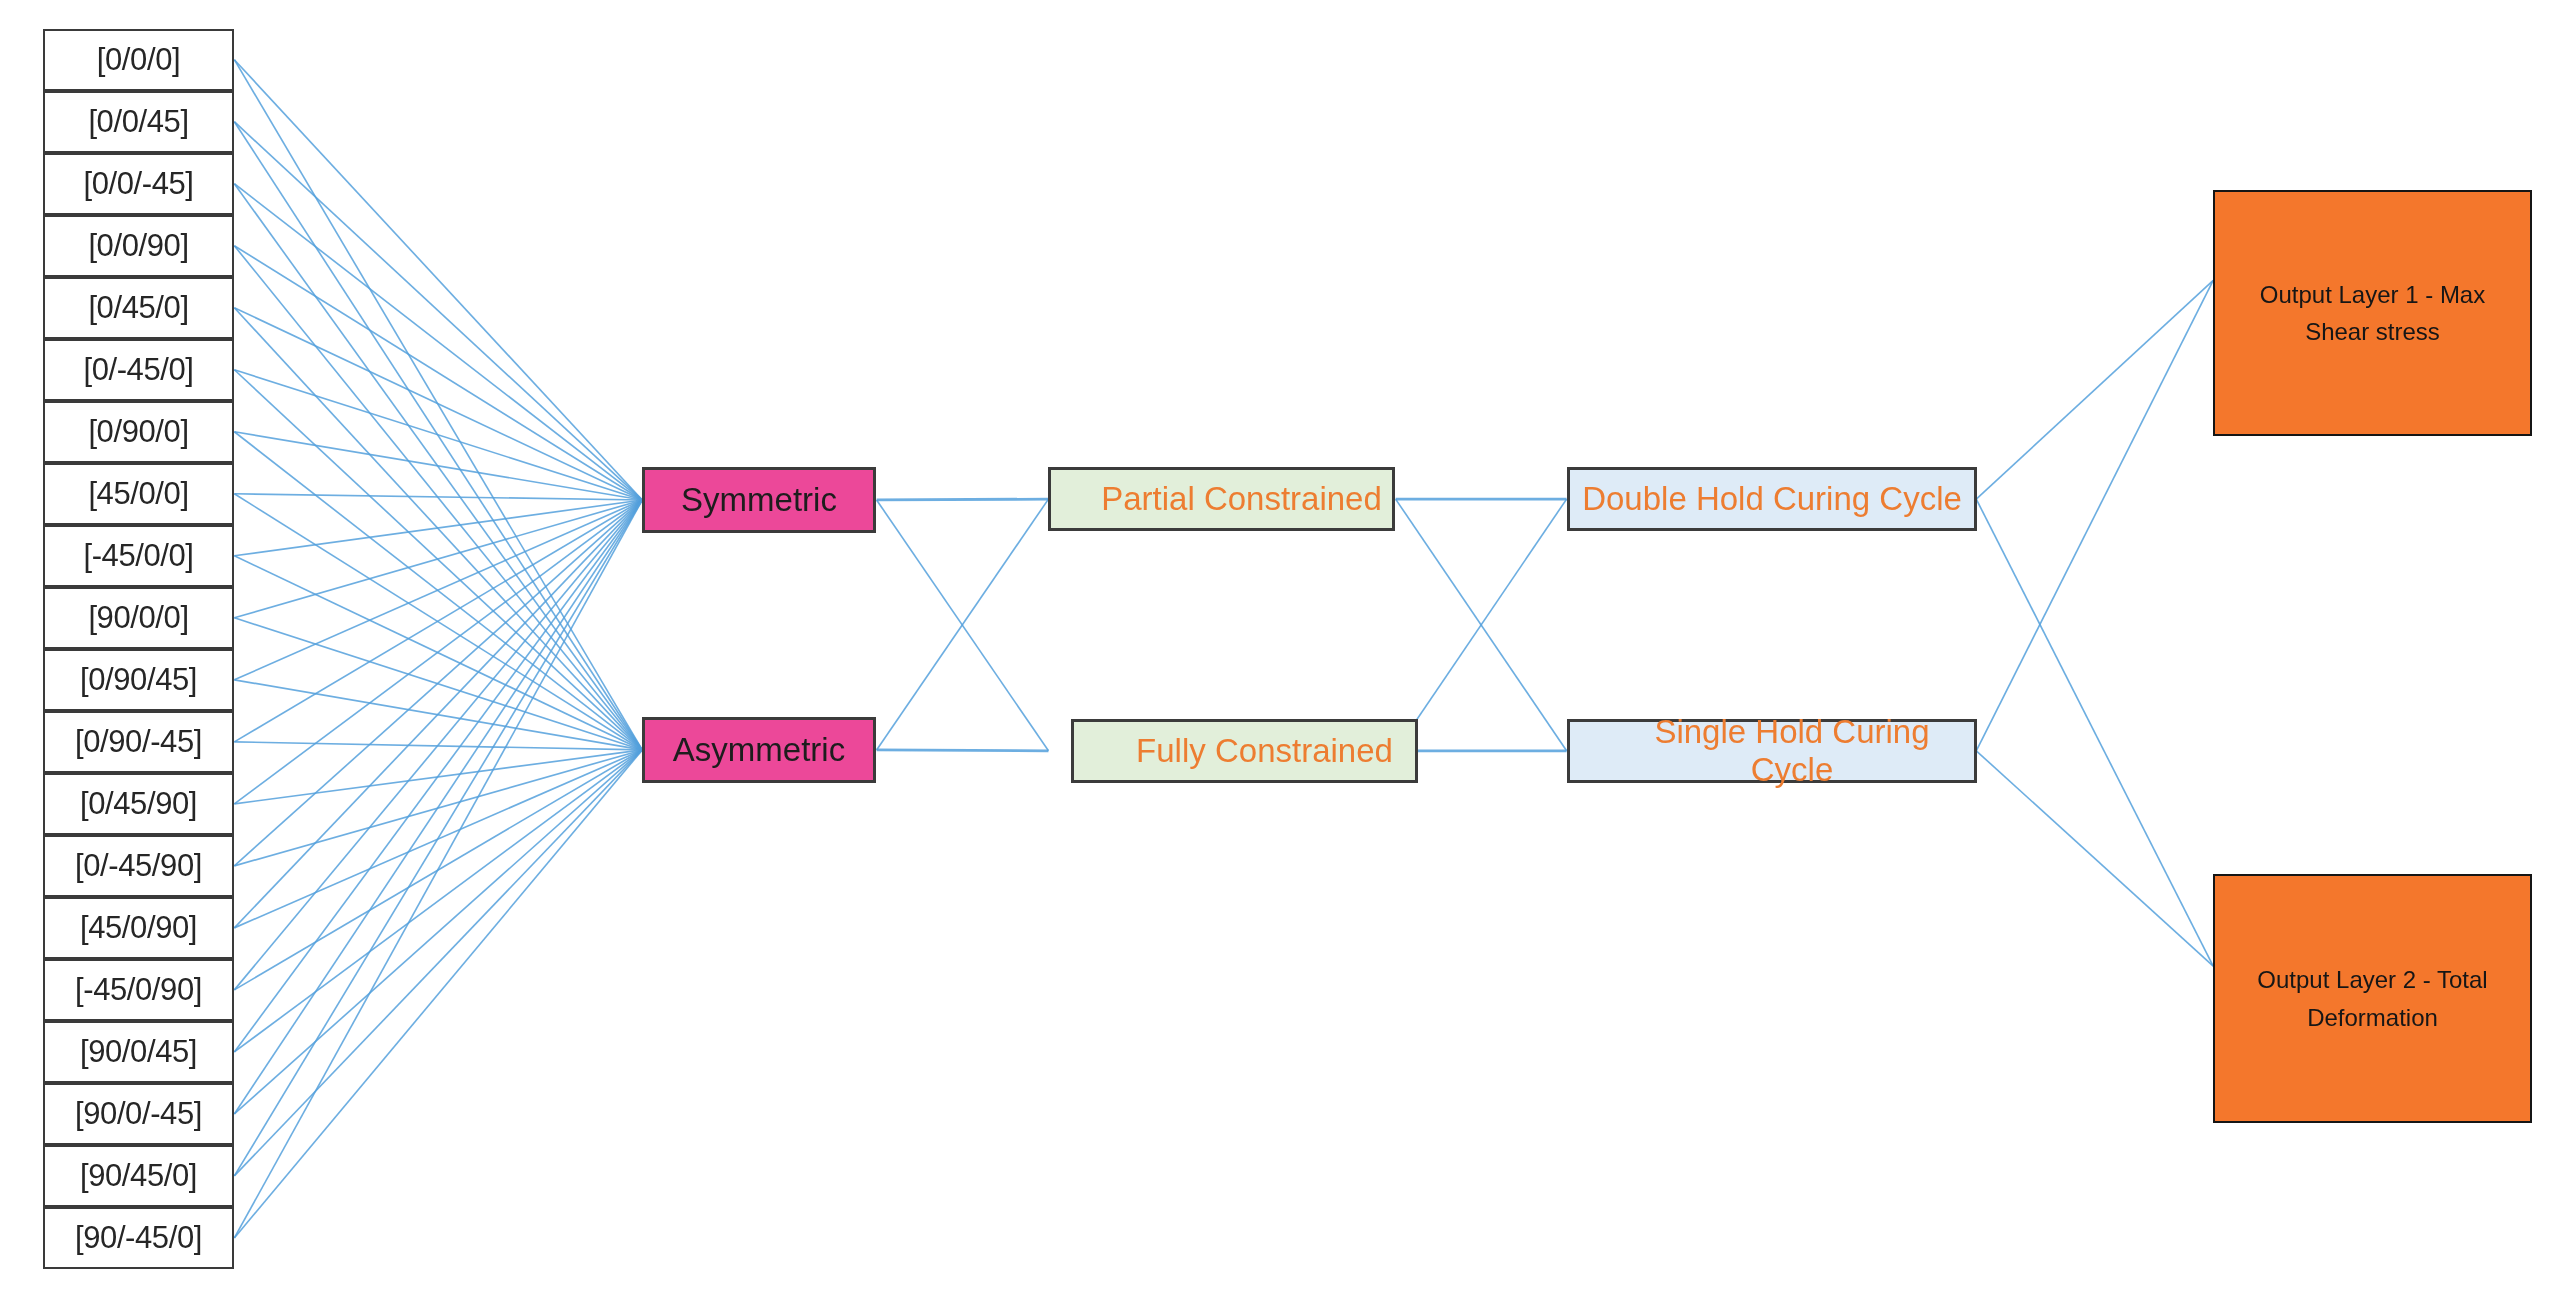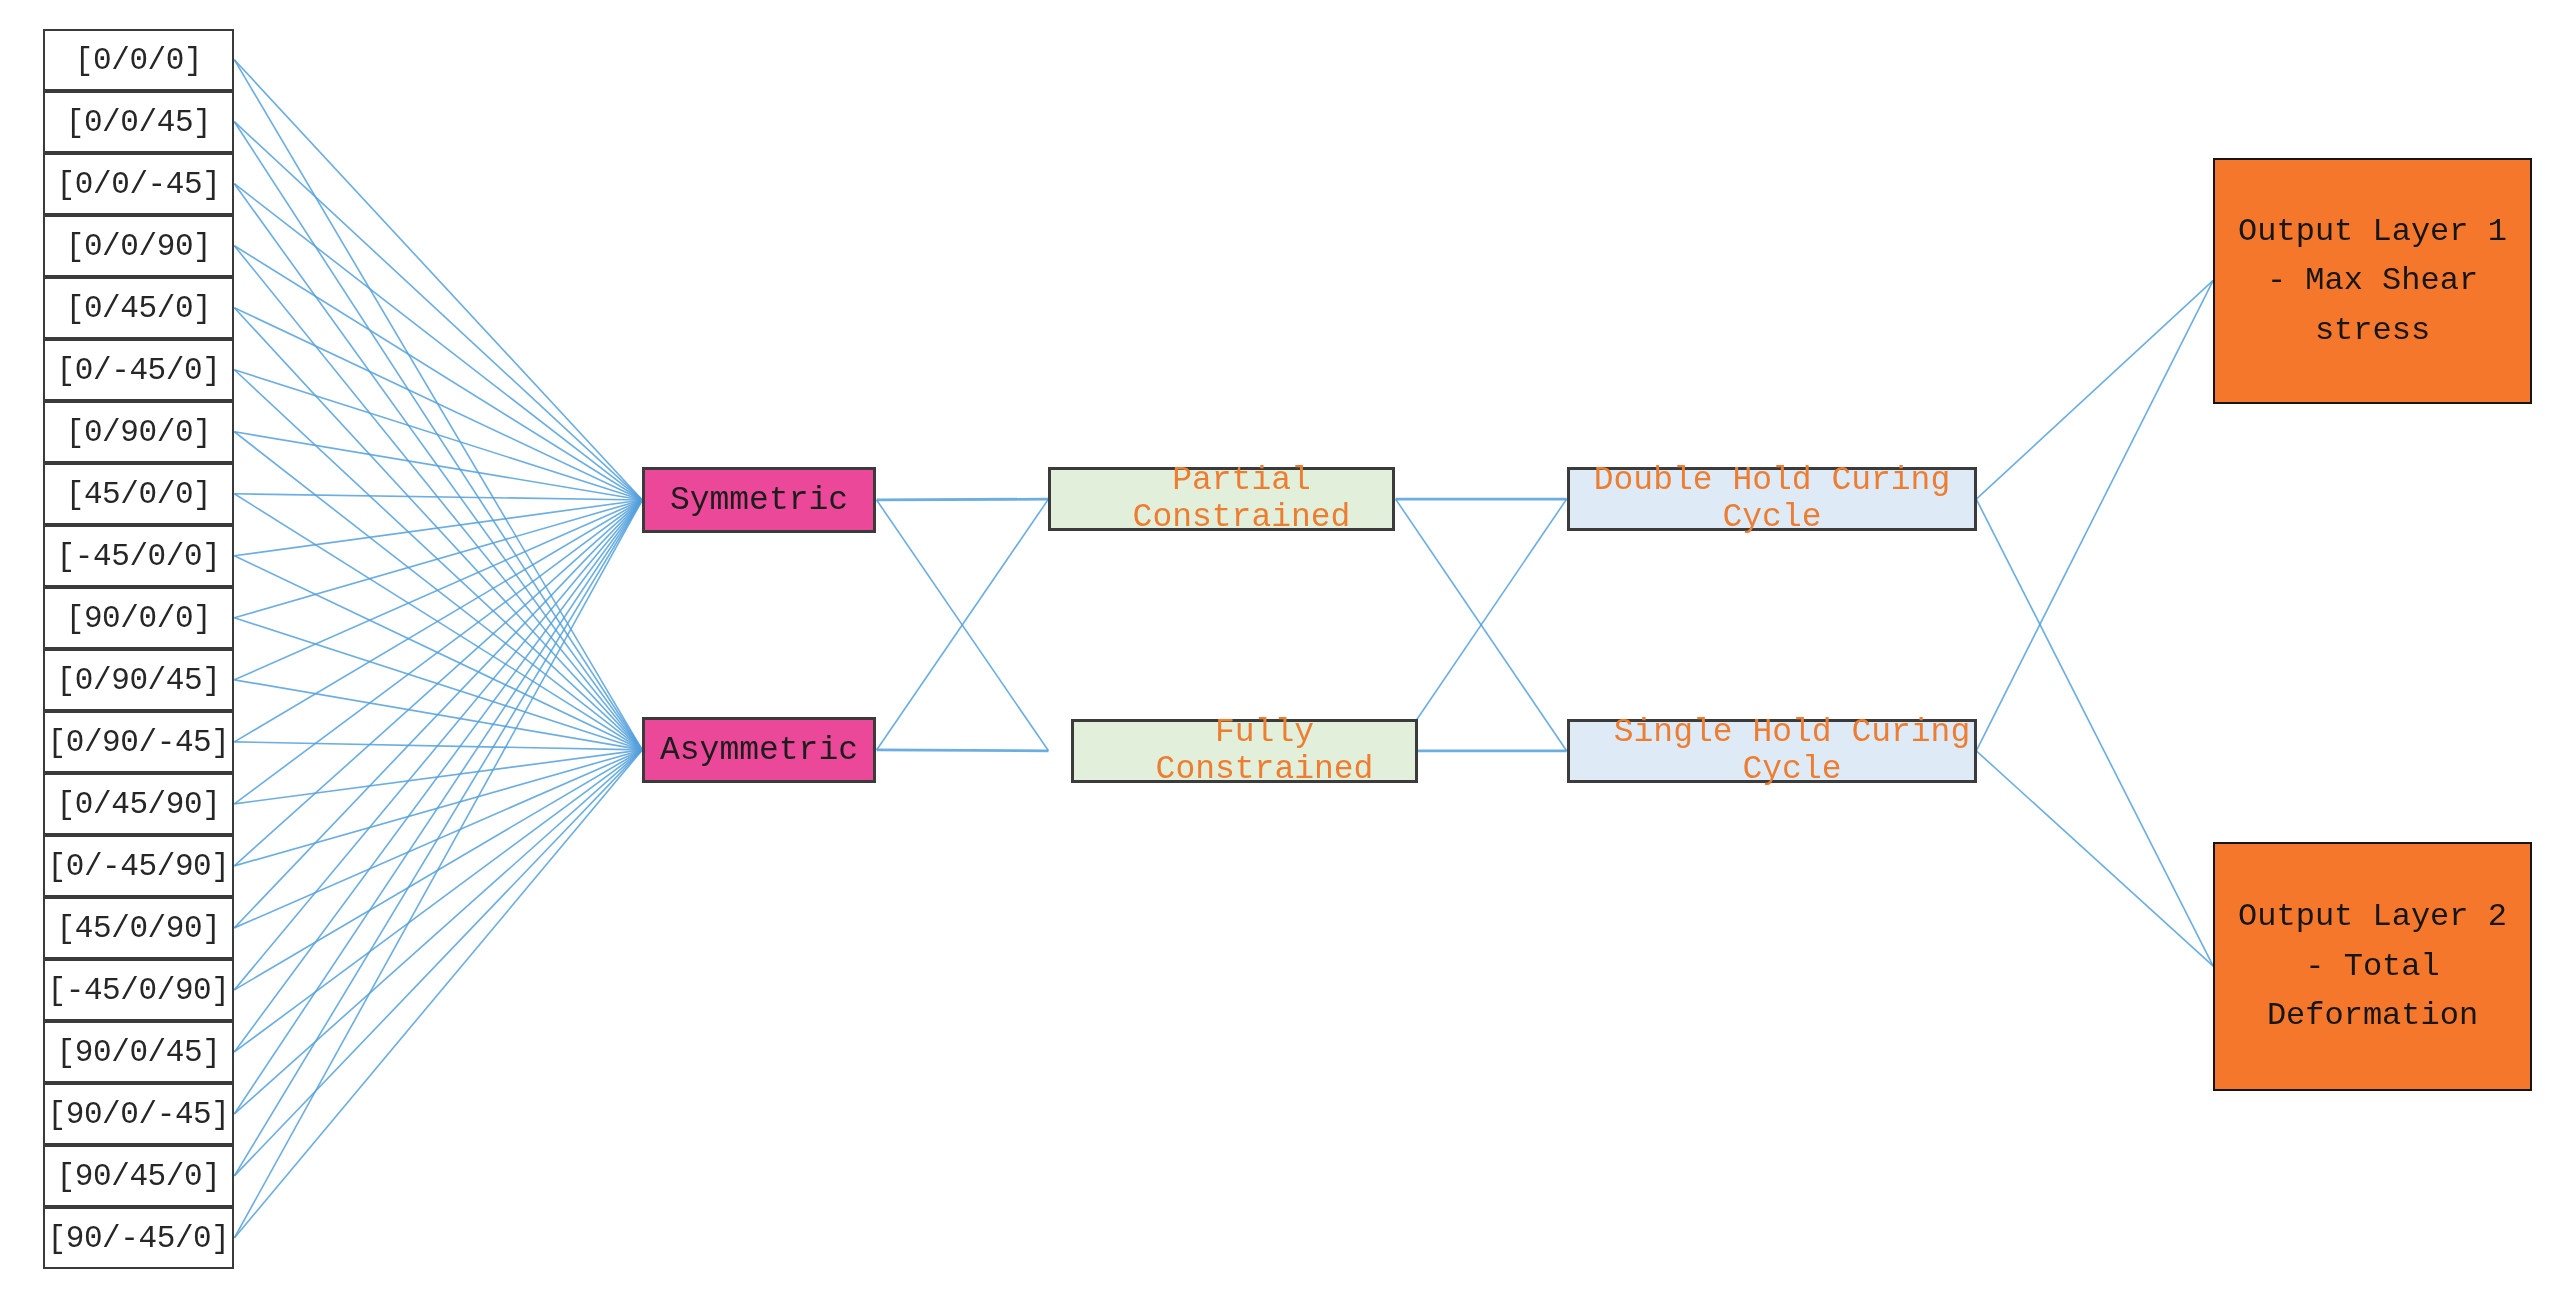--- a/index.html
+++ b/index.html
@@ -1,20 +1,20 @@
 <!DOCTYPE html>
 <html style="font-size:14px"><head>
 <meta charset="utf-8">
 <style>
   html,body{margin:0;padding:0;background:#ffffff;}
   .canvas{
     position:relative;
     width:2576px;height:1315px;
     background:#ffffff;
-    font-family:Liberation Mono, monospace;
+    font-family:Liberation Sans, sans-serif;
     overflow:hidden;
   }
   #edges{position:absolute;left:0;top:0;width:2576px;height:1315px;}
   .edge{stroke:#54A0DC;stroke-opacity:0.85;fill:none;}
   .edge.thin{stroke-width:1.9;}
   .edge.thick{stroke-width:3.2;}
 
   
   .input-col{
     position:absolute;left:43px;top:29px;width:191px;
@@ -33,21 +33,21 @@
   .node{
     position:absolute;box-sizing:border-box;
     display:flex;align-items:center;justify-content:center;
     text-align:center;
   }
   .h1{background:#ec4899;border:3.5px solid #3b3b3b;color:#1d1d1d;font-size:33px;}
   .h2{background:#E2EFDA;border:3.5px solid #3b3b3b;color:#ED7D31;font-size:33px;padding-left:40px;}
   .h3{background:#DEEBF7;border:3.5px solid #3b3b3b;color:#ED7D31;font-size:33px;text-align:center;}
   .out{
     background:#F4772C;border:2.6px solid #151515;color:#161616;
-    font-size:32px;line-height:1.55;padding:0 17.4px;
+    font-size:24px;line-height:1.55;padding:0 17.4px;margin-top:32px;
   }
 
   .node-symmetric  {left:642px; top:467px; width:234px; height:66px;}
   .node-asymmetric {left:642px; top:717px; width:234px; height:66px;}
   .node-partial    {left:1048px;top:467px; width:347px; height:64px;}
   .node-fully      {left:1048px;top:719px; width:347px; height:64px;margin-left:23px;}
   .node-double     {left:1567px;top:467px; width:410px; height:64px;}
   .node-single     {left:1567px;top:719px; width:410px; height:64px;padding-left:40px;}
   .node-out1       {left:2213px;top:158px; width:319px; height:246px;}
   .node-out2       {left:2213px;top:842px; width:319px; height:249px;}

